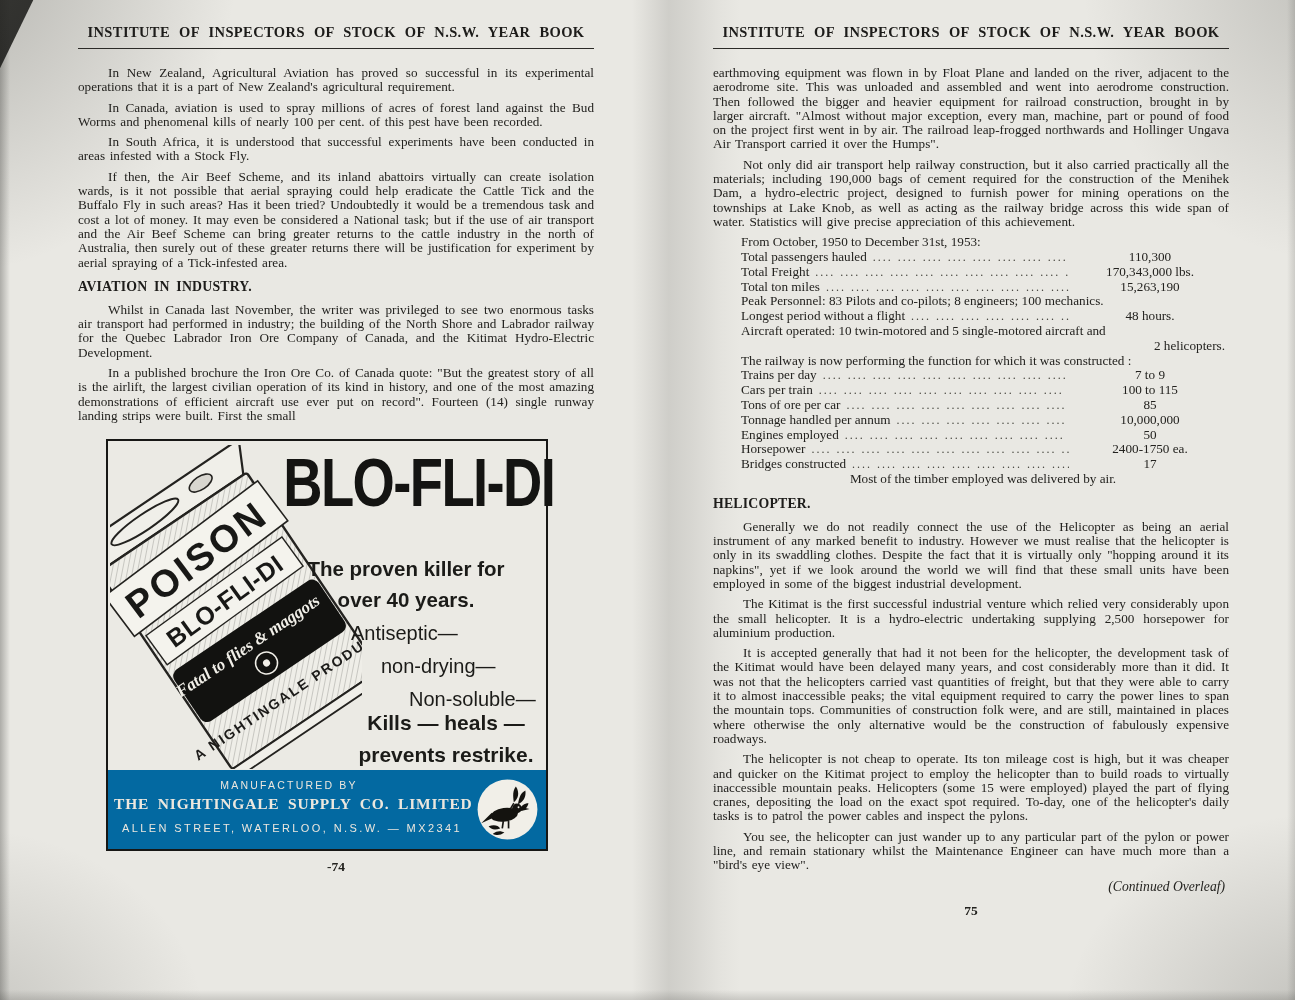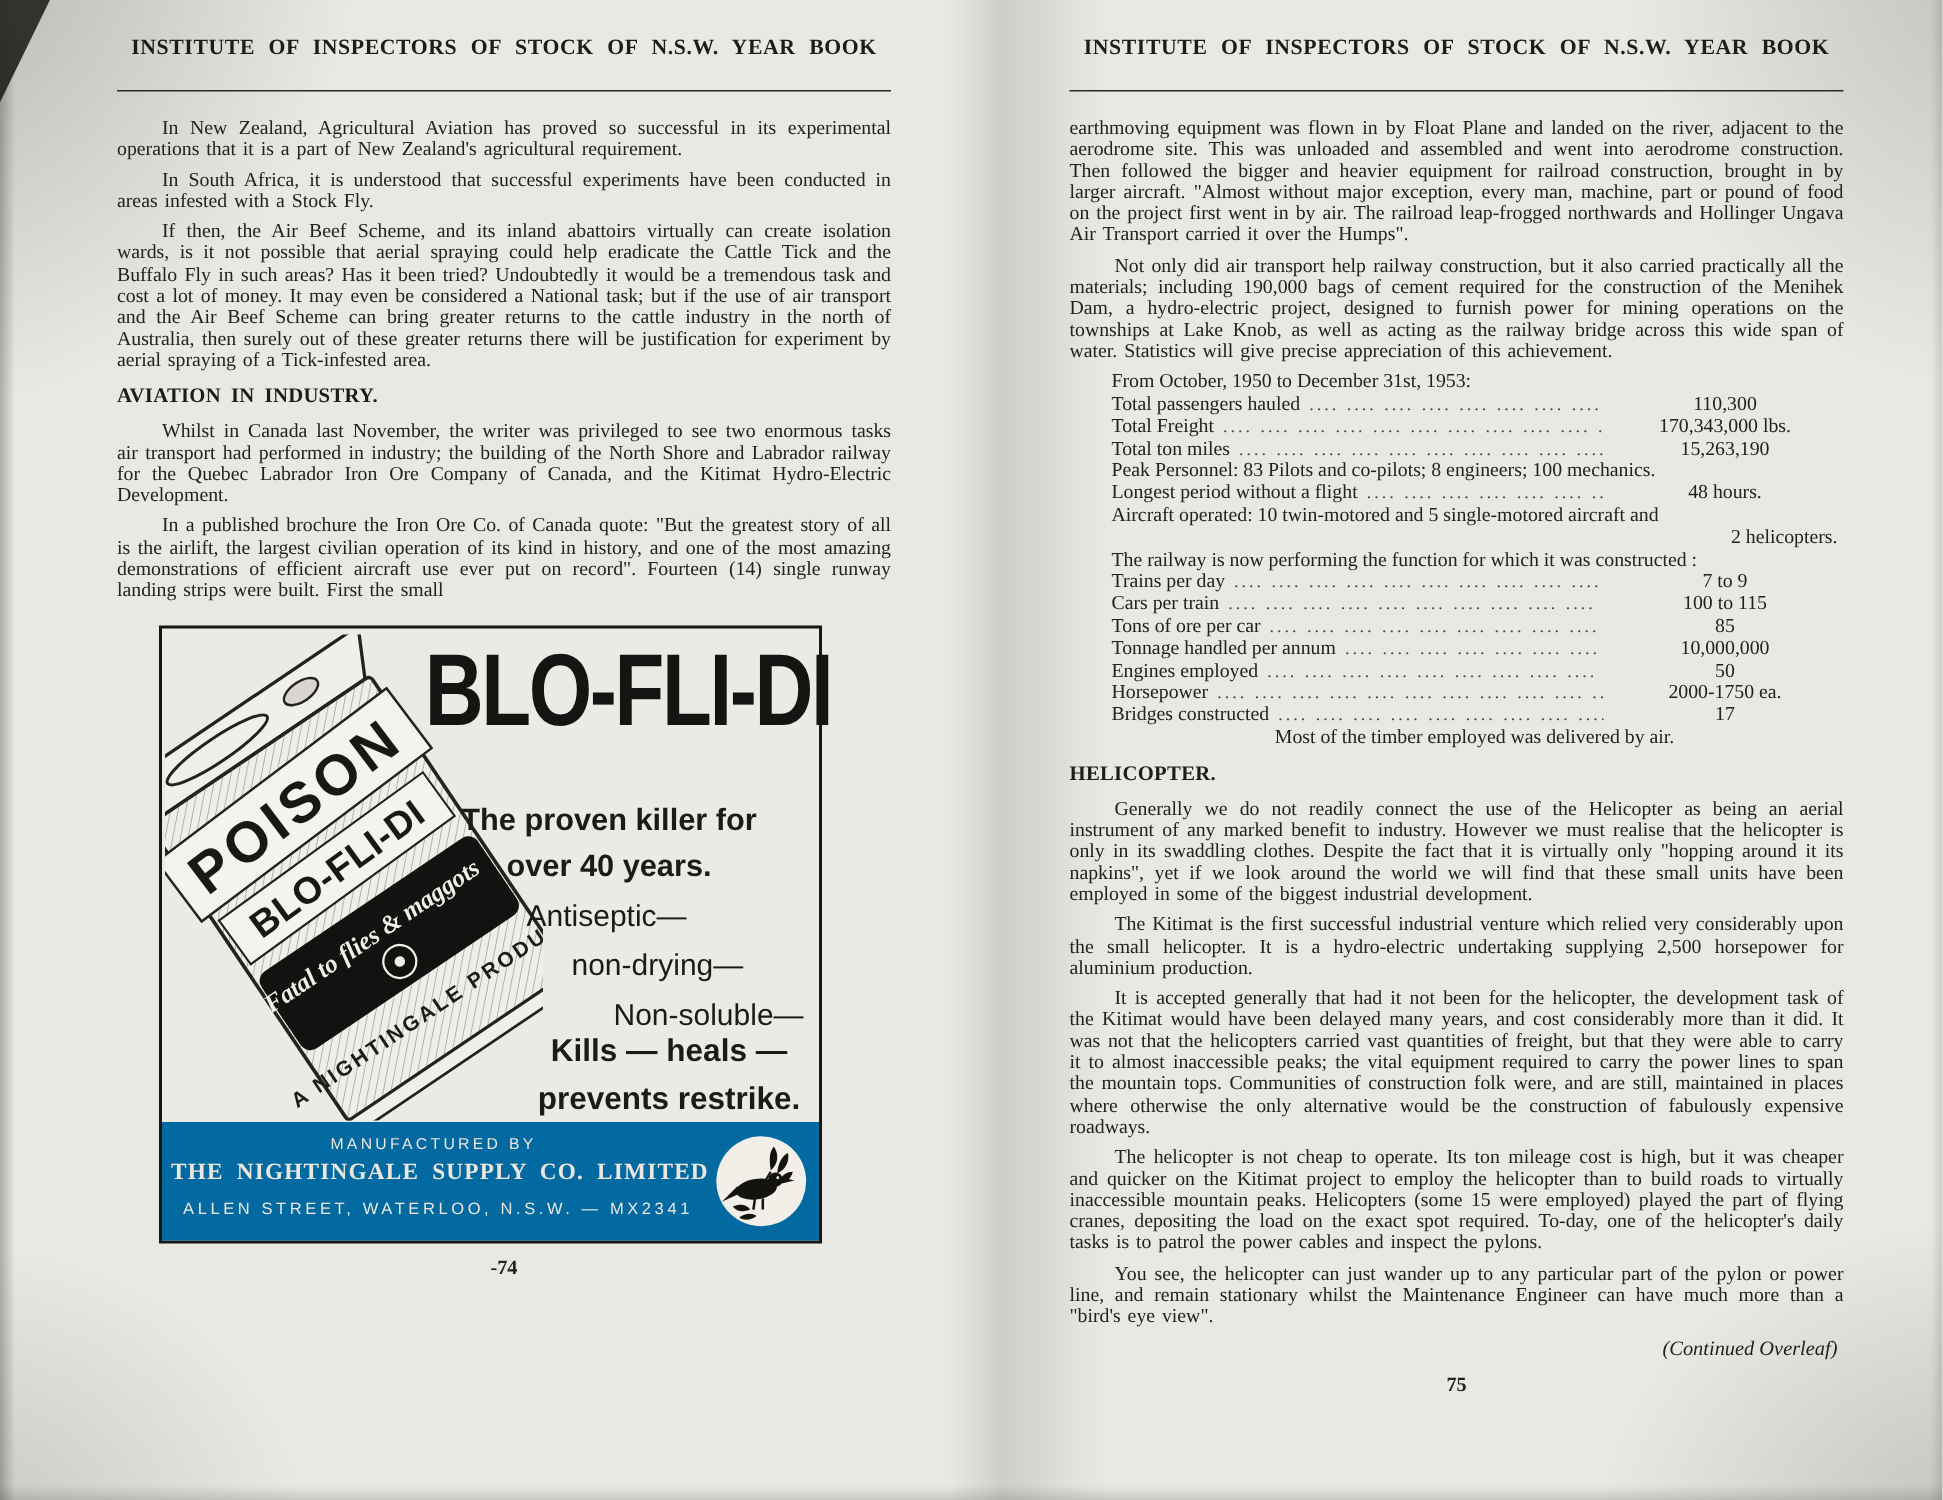--- a/index.html
+++ b/index.html
@@ -27,21 +27,21 @@
     background:linear-gradient(0deg,rgba(35,35,32,0.16),rgba(35,35,32,0));}
   .edge-right{right:0;top:0;width:8px;height:100%;
     background:linear-gradient(270deg,rgba(35,35,32,0.14),rgba(35,35,32,0));}
 
   
   .page{position:absolute;top:24px;width:516px;height:962px;}
   .page-left{left:78px;}
   .page-right{left:713px;}
   .page-header{
     font-weight:bold;font-size:14.5px;letter-spacing:0.4px;word-spacing:5px;
-    text-align:center;padding-bottom:19px;border-bottom:1.7px solid #2b2a27;
+    text-align:center;padding-bottom:7px;border-bottom:1.7px solid #2b2a27;
     margin-bottom:17px;color:#1d1c1a;
   }
   .page p{margin:0 0 6px;text-align:justify;text-indent:30px;
     font-size:13.2px;line-height:14.3px;word-spacing:1.3px;}
   .page p.no-indent{text-indent:0;}
   .section-heading{font-weight:bold;font-size:13.8px;word-spacing:3px;
     letter-spacing:0.2px;margin:9px 0 8px;color:#1d1c1a;}
 
   
   .stats{margin:1px 4px 5px 28px;font-size:13.2px;line-height:14.8px;}
@@ -93,20 +93,21 @@
 <div class="shade shade-bl"></div>
 <div class="shade shade-br"></div>
 <div class="shade edge-left"></div>
 <div class="shade edge-bottom"></div>
 <div class="shade edge-right"></div>
 
 <div class="page page-left">
   <div class="page-header">INSTITUTE OF INSPECTORS OF STOCK OF N.S.W. YEAR BOOK</div>
 
   <p>In New Zealand, Agricultural Aviation has proved so successful in its experimental operations that it is a part of New Zealand's agricultural requirement.</p>
+  <p>In Canada, aviation is used to spray millions of acres of forest land against the Bud Worms and phenomenal kills of nearly 100 per cent. of this pest have been recorded.</p>
   <p>In South Africa, it is understood that successful experiments have been conducted in areas infested with a Stock Fly.</p>
   <p>If then, the Air Beef Scheme, and its inland abattoirs virtually can create isolation wards, is it not possible that aerial spraying could help eradicate the Cattle Tick and the Buffalo Fly in such areas?  Has it been tried?  Undoubtedly it would be a tremendous task and cost a lot of money.  It may even be considered a National task; but if the use of air transport and the Air Beef Scheme can bring greater returns to the cattle industry in the north of Australia, then surely out of these greater returns there will be justification for experiment by aerial spraying of a Tick-infested area.</p>
 
   <div class="section-heading">AVIATION IN INDUSTRY.</div>
 
   <p>Whilst in Canada last November, the writer was privileged to see two enormous tasks air transport had performed in industry; the building of the North Shore and Labrador railway for the Quebec Labrador Iron Ore Company of Canada, and the Kitimat Hydro-Electric Development.</p>
   <p>In a published brochure the Iron Ore Co. of Canada quote: "But the greatest story of all is the airlift, the largest civilian operation of its kind in history, and one of the most amazing demonstrations of efficient aircraft use ever put on record". Fourteen (14) single runway landing strips were built.  First the small</p>
 
   <div class="ad">
 
@@ -251,21 +252,21 @@
       <span class="stat-value">10,000,000</span>
     </div>
     <div class="stat-row">
       <span class="stat-label">Engines employed</span>
       <span class="stat-leader">.... .... .... .... .... .... .... .... .... .... .... .... .... .... .... .... .... ....</span>
       <span class="stat-value">50</span>
     </div>
     <div class="stat-row">
       <span class="stat-label">Horsepower</span>
       <span class="stat-leader">.... .... .... .... .... .... .... .... .... .... .... .... .... .... .... .... .... ....</span>
-      <span class="stat-value">2000-1750 ea.</span>
+      <span class="stat-value">2400-1750 ea.</span>
     </div>
     <div class="stat-row">
       <span class="stat-label">Bridges constructed</span>
       <span class="stat-leader">.... .... .... .... .... .... .... .... .... .... .... .... .... .... .... .... .... ....</span>
       <span class="stat-value">17</span>
     </div>
 
     <div class="stat-closing">Most of the timber employed was delivered by air.</div>
   </div>
 

